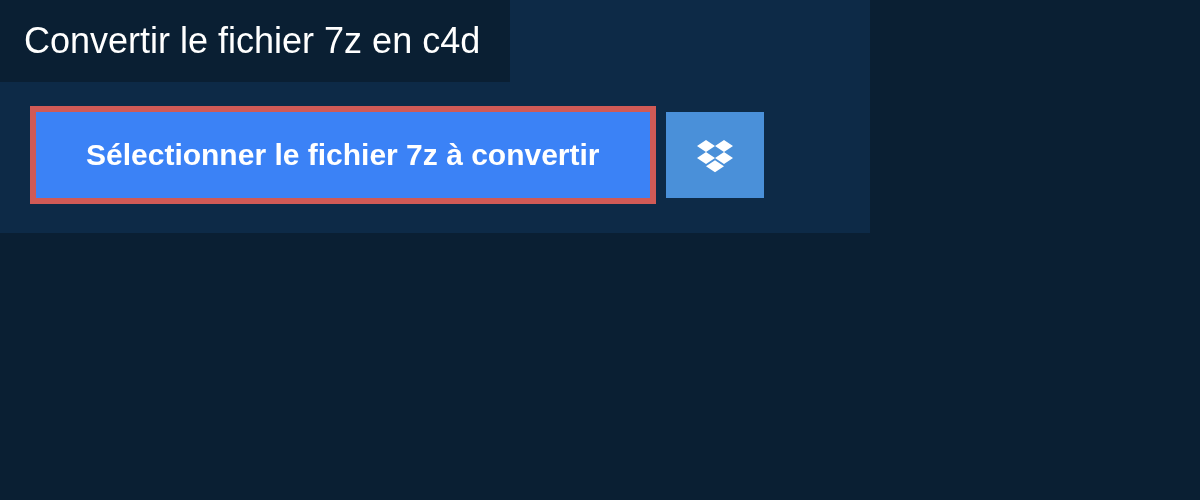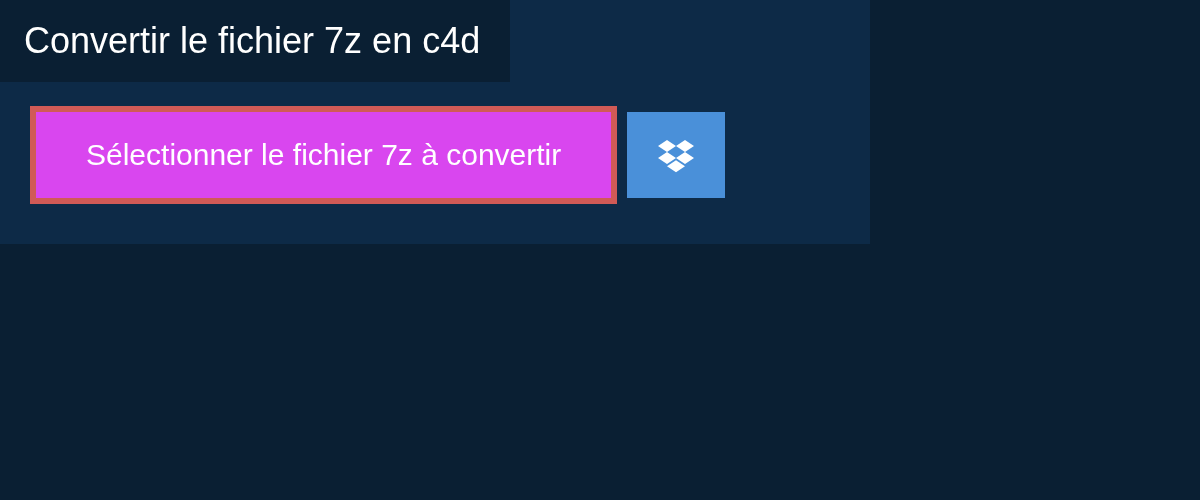--- a/index.html
+++ b/index.html
@@ -11,44 +11,44 @@
       background-color: #0a1f33;
       font-family: -apple-system, BlinkMacSystemFont, 'Segoe UI', Arial, sans-serif;
       width: 1200px;
       height: 500px;
       overflow: hidden;
     }
     .container {
       background-color: #0d2a47;
       width: 870px;
       margin-top: 0;
-      padding-bottom: 40px;
+      padding-bottom: 29px;
     }
     .title-tab {
       background-color: #0a1f33;
       display: inline-block;
       padding: 20px 30px 20px 24px;
       color: #ffffff;
       font-size: 36px;
       font-weight: 300;
     }
     .button-area {
       padding: 24px 30px 0 30px;
       display: flex;
       gap: 10px;
     }
     .select-button-wrapper {
       border: 6px solid #d05a56;
       display: inline-block;
     }
     .select-button {
-      background-color: #d946ef;
+      background-color: #3b82f6;
       color: #ffffff;
       font-size: 30px;
-      font-weight: 400;
+      font-weight: 700;
       padding: 26px 50px;
       border: none;
       cursor: pointer;
       display: block;
     }
     .dropbox-button {
       background-color: #4a90d9;
       width: 98px;
       border: none;
       cursor: pointer;

